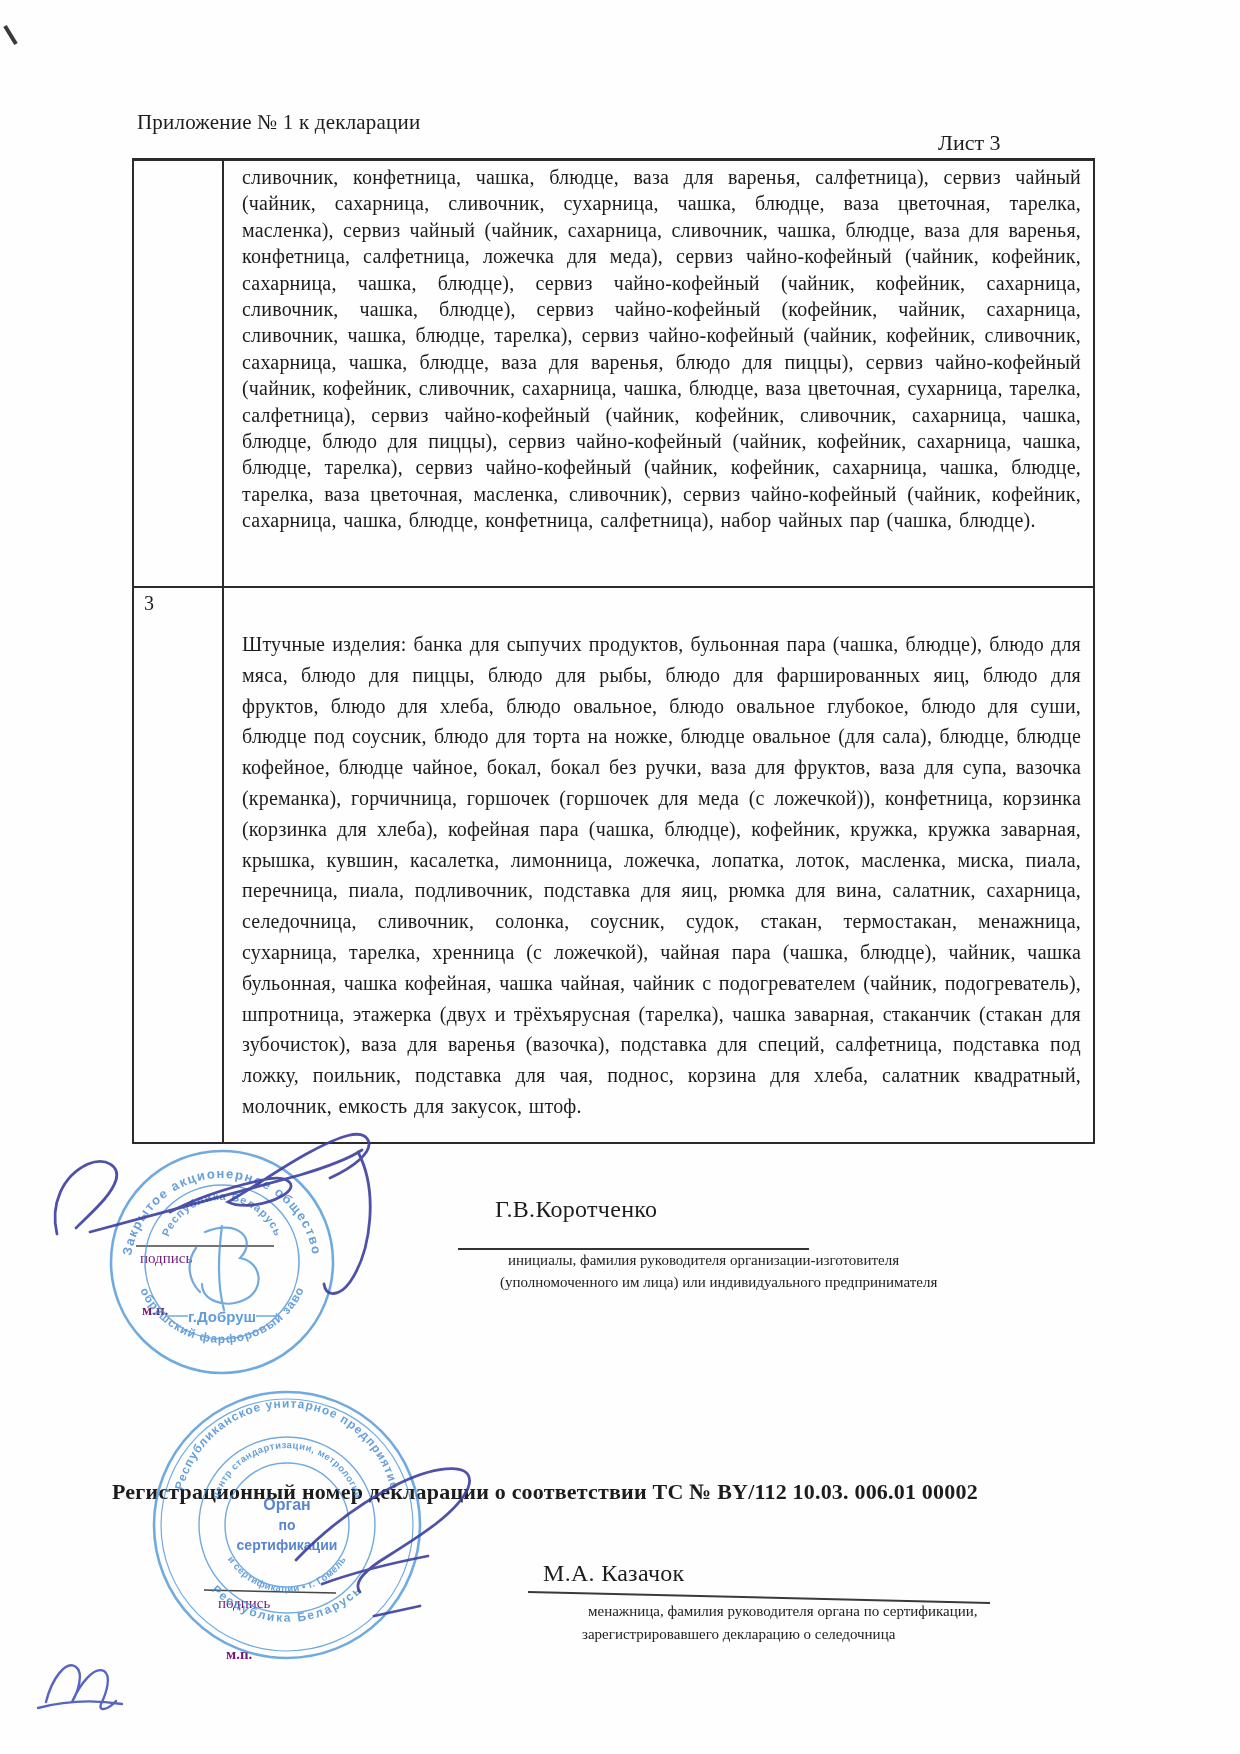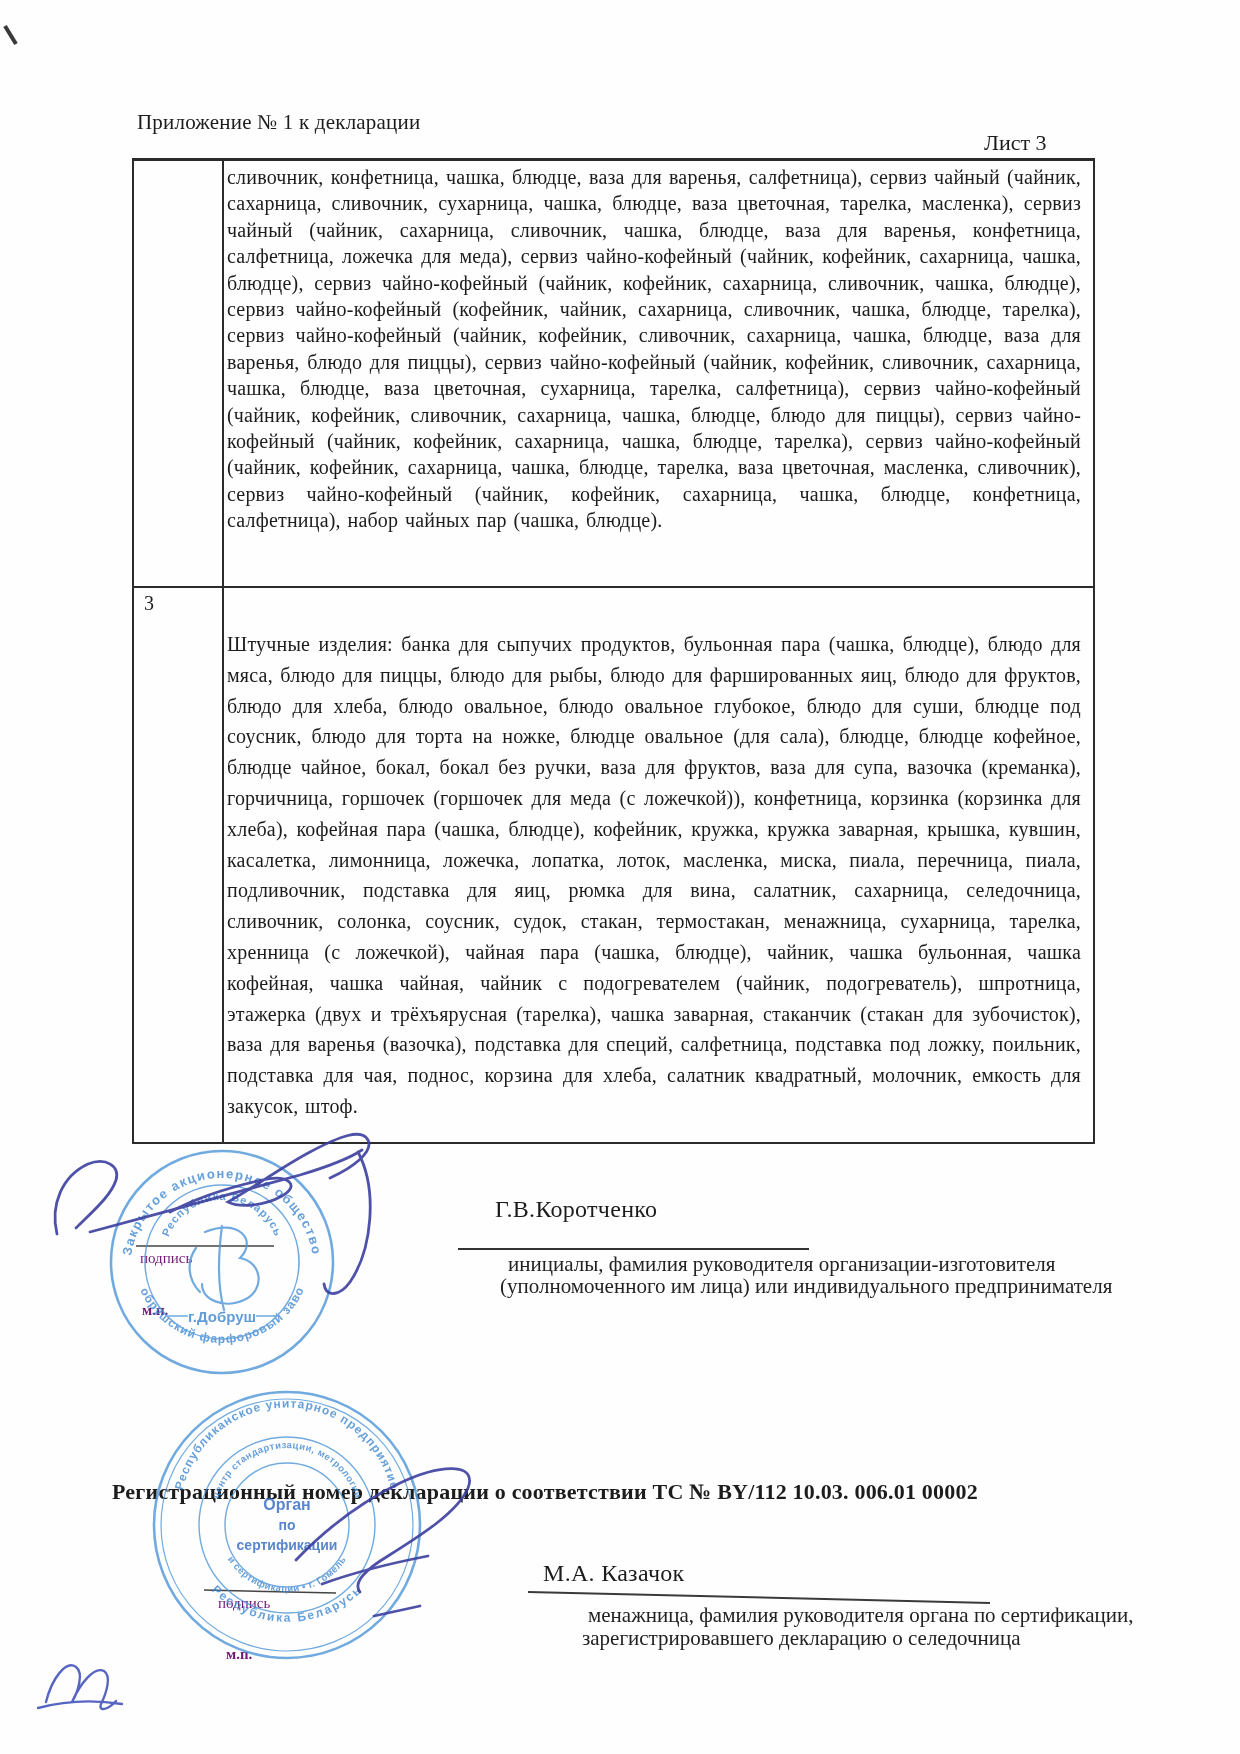--- a/index.html
+++ b/index.html
@@ -7,48 +7,48 @@
     position:relative;
     width:1240px;height:1754px;
     margin:0 auto;
     background:#fefefe;
     font-family:"Liberation Serif", serif;
     color:#1c1c1c;
     overflow:hidden;
   }
   .abs{position:absolute;}
   .appendix-title{left:137px;top:110px;font-size:21px;letter-spacing:.2px;}
-  .sheet-label{left:938px;top:130px;font-size:22px;margin-left:46px;}
+  .sheet-label{left:938px;top:130px;font-size:22px;}
   
   .doc-table{
     position:absolute;left:132px;top:158px;width:963px;
     border:2px solid #2b2b2b;border-top-width:3px;
     box-sizing:border-box;background:transparent;
   }
   .t-row{display:flex;box-sizing:border-box;}
   .t-row + .t-row{border-top:2px solid #2b2b2b;}
   .t-num{
     width:90px;flex:0 0 90px;border-right:2px solid #2b2b2b;
     box-sizing:border-box;padding:4px 6px 0 10px;font-size:20px;
   }
   .t-text{
     flex:1;box-sizing:border-box;
-    padding:3px 12px 8px 3px;
+    padding:3px 12px 8px 18px;
     text-align:justify;
     font-size:20px;letter-spacing:.2px;word-spacing:1.5px;
   }
   .row-a{min-height:425px;}
   .row-a .t-text{line-height:26.4px;}
   .row-b{min-height:556px;}
   .row-b .t-text{line-height:30.8px;margin-top:38px;}
   
   .sig-name{font-size:24px;letter-spacing:.3px;}
   .name1{left:495px;top:1196px;}
   .name2{left:543px;top:1560px;}
-  .cap{font-size:21px;color:#222;}
+  .cap{font-size:15px;color:#222;}
   .cap1a{left:508px;top:1252px;}
   .cap1b{left:500px;top:1274px;}
   .cap2a{left:588px;top:1603px;}
   .cap2b{left:582px;top:1626px;}
   .small-label{font-size:15px;color:#701a75;}
   .podpis1{left:140px;top:1250px;}
   .mp1{left:142px;top:1302px;font-weight:bold;}
   .podpis2{left:218px;top:1595px;}
   .mp2{left:226px;top:1646px;font-weight:bold;}
   .reg-line{left:112px;top:1479px;font-size:22px;font-weight:bold;letter-spacing:.2px;}

